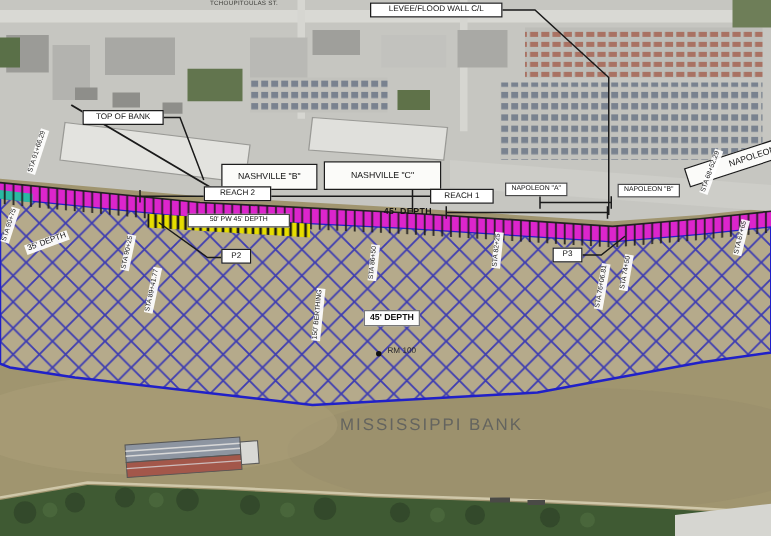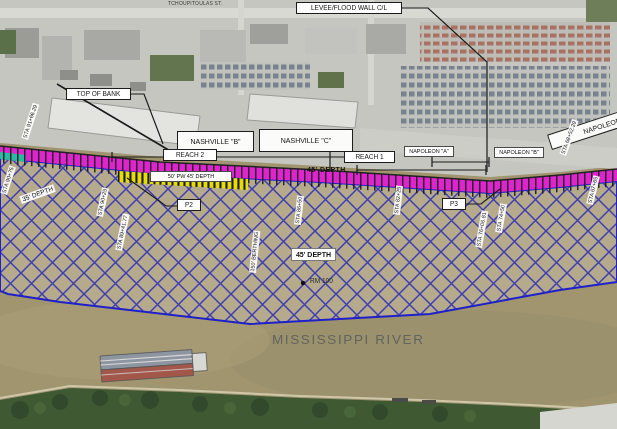--- a/index.html
+++ b/index.html
@@ -155,21 +155,21 @@
       <div class="ann boxsm" style="left: 404px; top: 146px; width: 48px;">NAPOLEON "A"</div>
       <div class="ann boxsm" style="left: 494px; top: 147px; width: 48px;">NAPOLEON "B"</div>
       <div class="ann boxlg" style="left: 552px; top: 134px; width: 110px; height: 16px; transform: rotate(-18deg);">NAPOLEON</div>
       <div class="ann boxsm" style="left: 150px; top: 171px; width: 80px;">50' PW 45' DEPTH</div>
       <div class="ann bandtext" style="left: 307px; top: 166px;">45' DEPTH</div>
       <div class="ann strip35" style="left: 22px; top: 196px; transform: rotate(-20deg);">35' DEPTH</div>
       <div class="ann depthbox" style="left: 291px; top: 248px; width: 43px;">45' DEPTH</div>
       <div class="ann rm" style="left: 310px; top: 277px;">RM 100</div>
       <div class="ann box" style="left: 177px; top: 199px; width: 18px;">P2</div>
       <div class="ann box" style="left: 442px; top: 198px; width: 18px;">P3</div>
-      <div class="ann river" style="left: 272px; top: 332px;">MISSISSIPPI RIVER</div>
+      <div class="ann river" style="left: 272px; top: 332px;">MISSISSIPPI BANK</div>
       <div class="ann vstrip" style="left: 28px; top: 133px; transform: rotate(-72deg);">STA 91+66.29</div>
       <div class="ann vstrip" style="left: 7px; top: 188px; transform: rotate(-72deg);">STA 90+75</div>
       <div class="ann vstrip" style="left: 103px; top: 210px; transform: rotate(-78deg);">STA 90+25</div>
       <div class="ann vstrip" style="left: 122px; top: 244px; transform: rotate(-78deg);">STA 89+41.77</div>
       <div class="ann vstrip" style="left: 256px; top: 266px; transform: rotate(-84deg);">150' BERTHING</div>
       <div class="ann vstrip" style="left: 301px; top: 218px; transform: rotate(-84deg);">STA 86+50</div>
       <div class="ann vstrip" style="left: 400px; top: 208px; transform: rotate(-84deg);">STA 82+25</div>
       <div class="ann vstrip" style="left: 482px; top: 241px; transform: rotate(-80deg);">STA 76+06.81</div>
       <div class="ann vstrip" style="left: 502px; top: 226px; transform: rotate(-80deg);">STA 74+50</div>
       <div class="ann vstrip" style="left: 566px; top: 149px; transform: rotate(-70deg);">STA 68+52.29</div>

